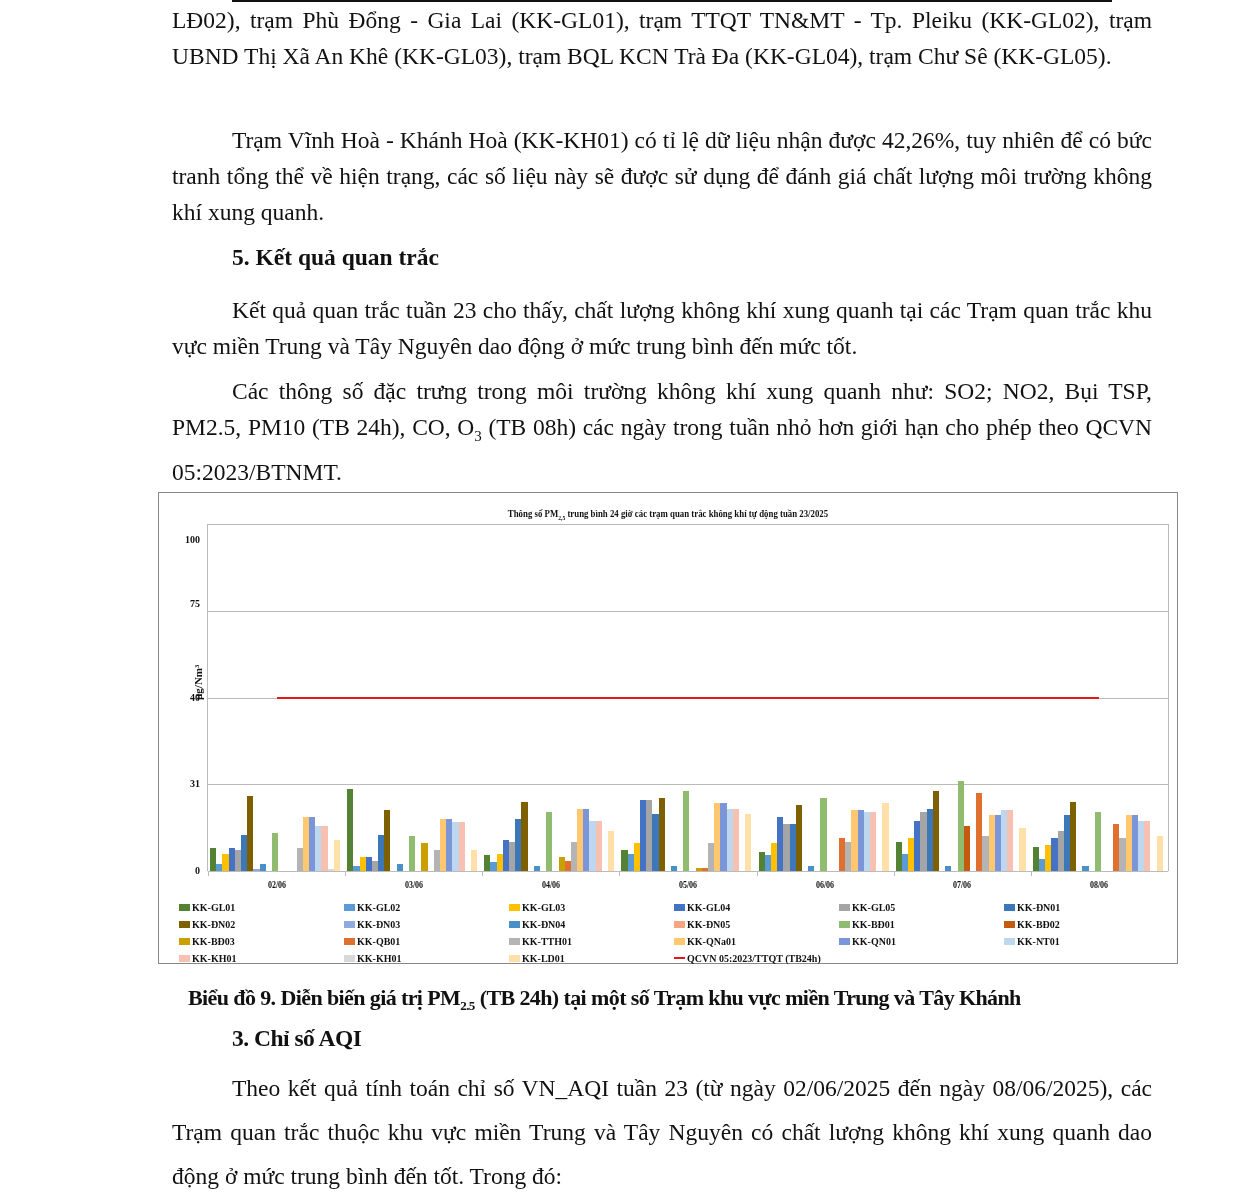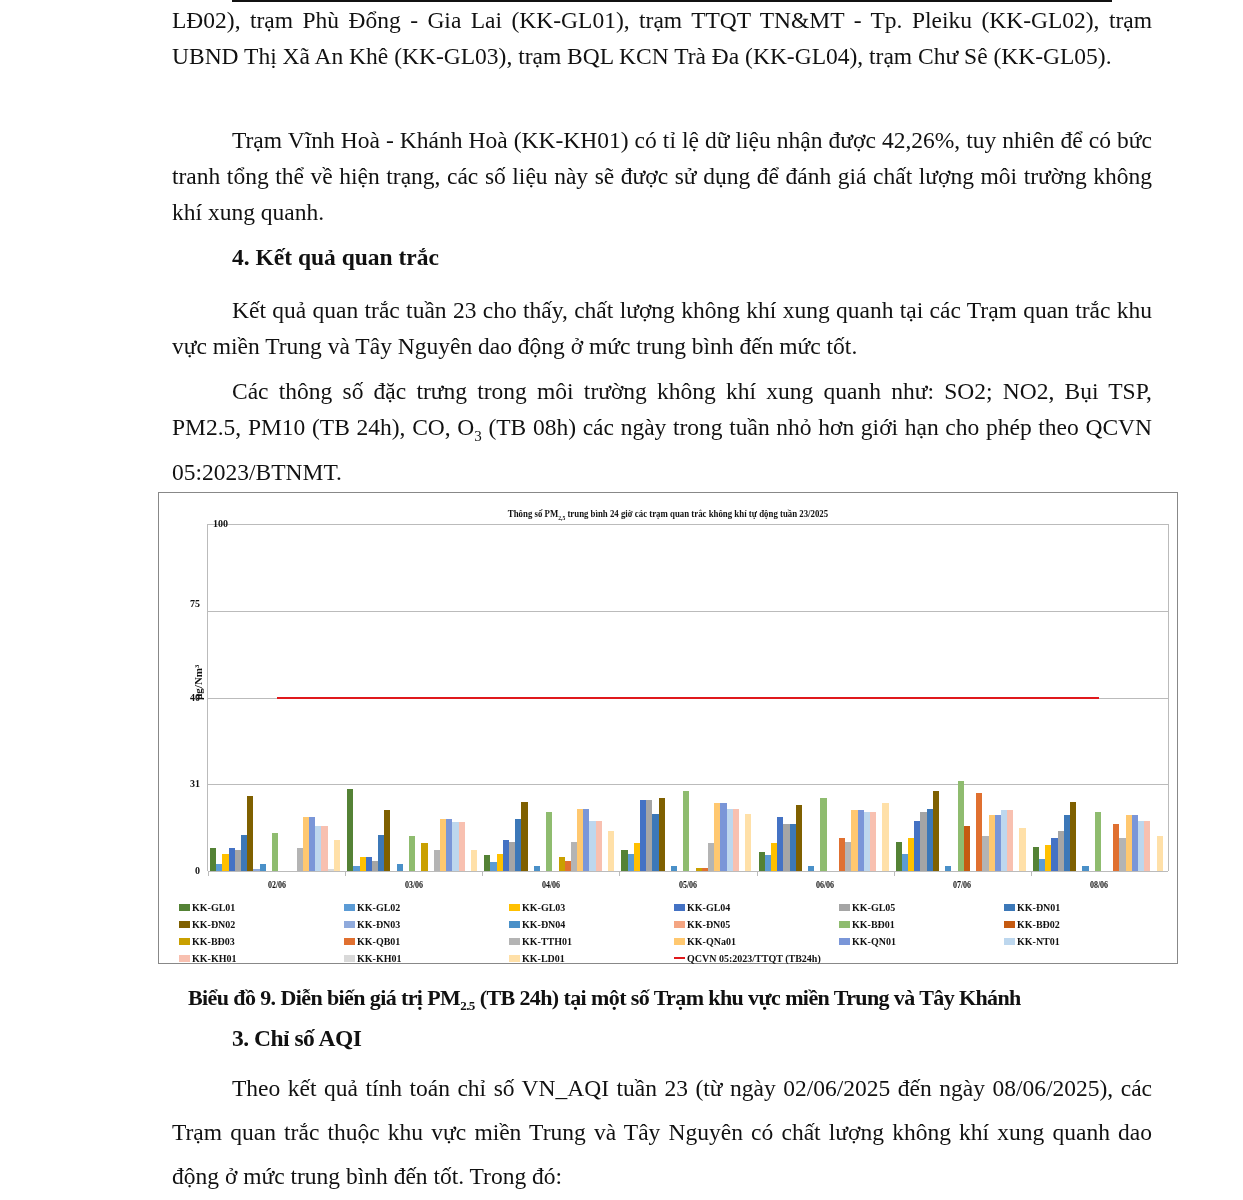--- a/index.html
+++ b/index.html
@@ -28,33 +28,33 @@
 </style>
 </head>
 <body>
 
 <div class="topline"></div>
 
 <p class="para" style="top:2px;">LĐ02), trạm Phù Đổng - Gia Lai (KK-GL01), trạm TTQT TN&amp;MT - Tp. Pleiku (KK-GL02), trạm UBND Thị Xã An Khê (KK-GL03), trạm BQL KCN Trà Đa (KK-GL04), trạm Chư Sê (KK-GL05).</p>
 
 <p class="para indent" style="top:122px;">Trạm Vĩnh Hoà - Khánh Hoà (KK-KH01) có tỉ lệ dữ liệu nhận được 42,26%, tuy nhiên để có bức tranh tổng thể về hiện trạng, các số liệu này sẽ được sử dụng để đánh giá chất lượng môi trường không khí xung quanh.</p>
 
-<p class="heading" style="top:244px;">4. Kết quả quan trắc</p>
+<p class="heading" style="top:244px;">5. Kết quả quan trắc</p>
 
 <p class="para indent" style="top:292px;">Kết quả quan trắc tuần 23 cho thấy, chất lượng không khí xung quanh tại các Trạm quan trắc khu vực miền Trung và Tây Nguyên dao động ở mức trung bình đến mức tốt.</p>
 
 <p class="para indent" style="top:373px;"><span>Các thông số đặc trưng trong môi trường không khí xung quanh như: SO2; NO2, Bụi TSP, PM2.5, PM10 (TB 24h), CO, O</span><sub style="font-size:15px;">3</sub><span> (TB 08h) các ngày trong tuần nhỏ hơn giới hạn cho phép theo QCVN 05:2023/BTNMT.</span></p>
 
 <div class="chart-box">
   <div class="chart-title"><span>Thông số PM</span><sub style="font-size:7px;">2,5</sub><span> trung bình 24 giờ các trạm quan trắc không khí tự động tuần 23/2025</span></div>
 
   <div class="plot" id="plot">
     <div class="ylabel">µg/Nm³</div>
   <div class="gridline" style="top: 0px;"></div>
-      <div class="ytick" style="top: 0px; margin-left: 28px;">100</div>
+      <div class="ytick" style="top: 16px;">100</div>
       <div class="gridline" style="top: 86.75px;"></div>
       <div class="ytick" style="top: 80px;">75</div>
       <div class="gridline" style="top: 173.5px;"></div>
       <div class="ytick" style="top: 173.5px;">40</div>
       <div class="gridline" style="top: 260.25px;"></div>
       <div class="ytick" style="top: 260.25px;">31</div>
       <div class="gridline" style="top: 347px;"></div>
       <div class="ytick" style="top: 347px;">0</div>
       <div class="group" style="left: 2px;">
         <div class="bar" style="background: rgb(84, 130, 53); height: 22.555px;"></div>

